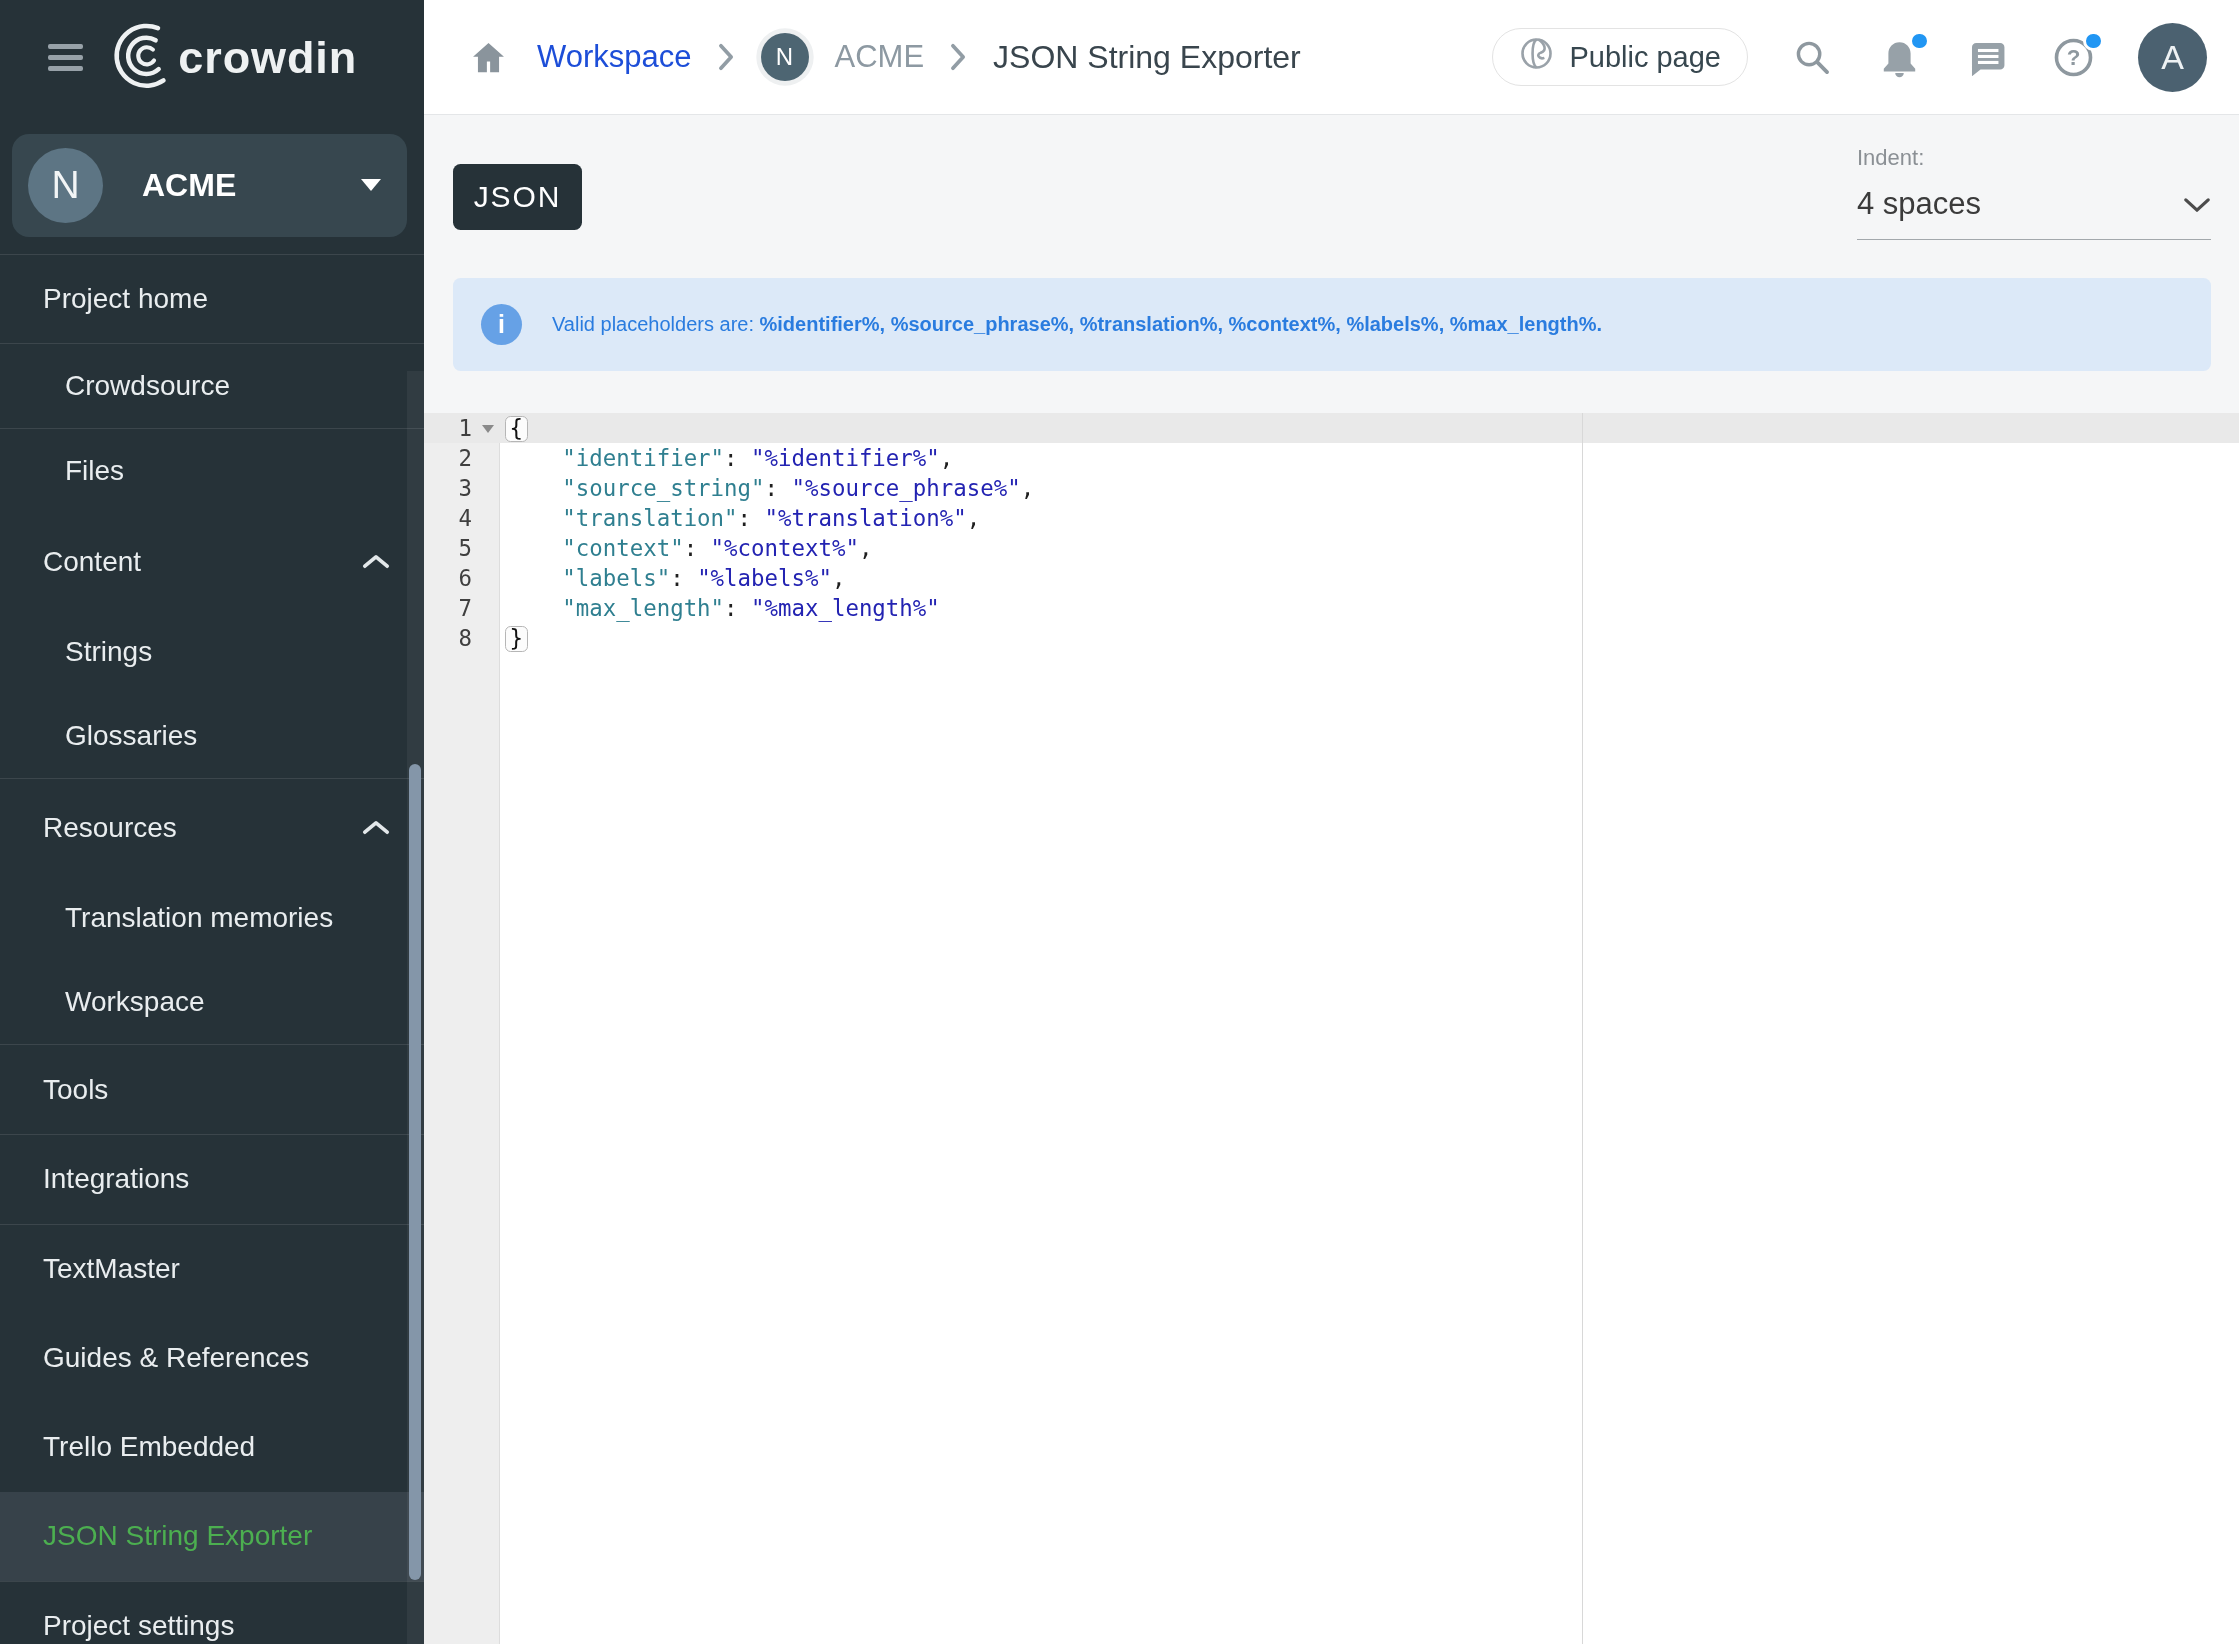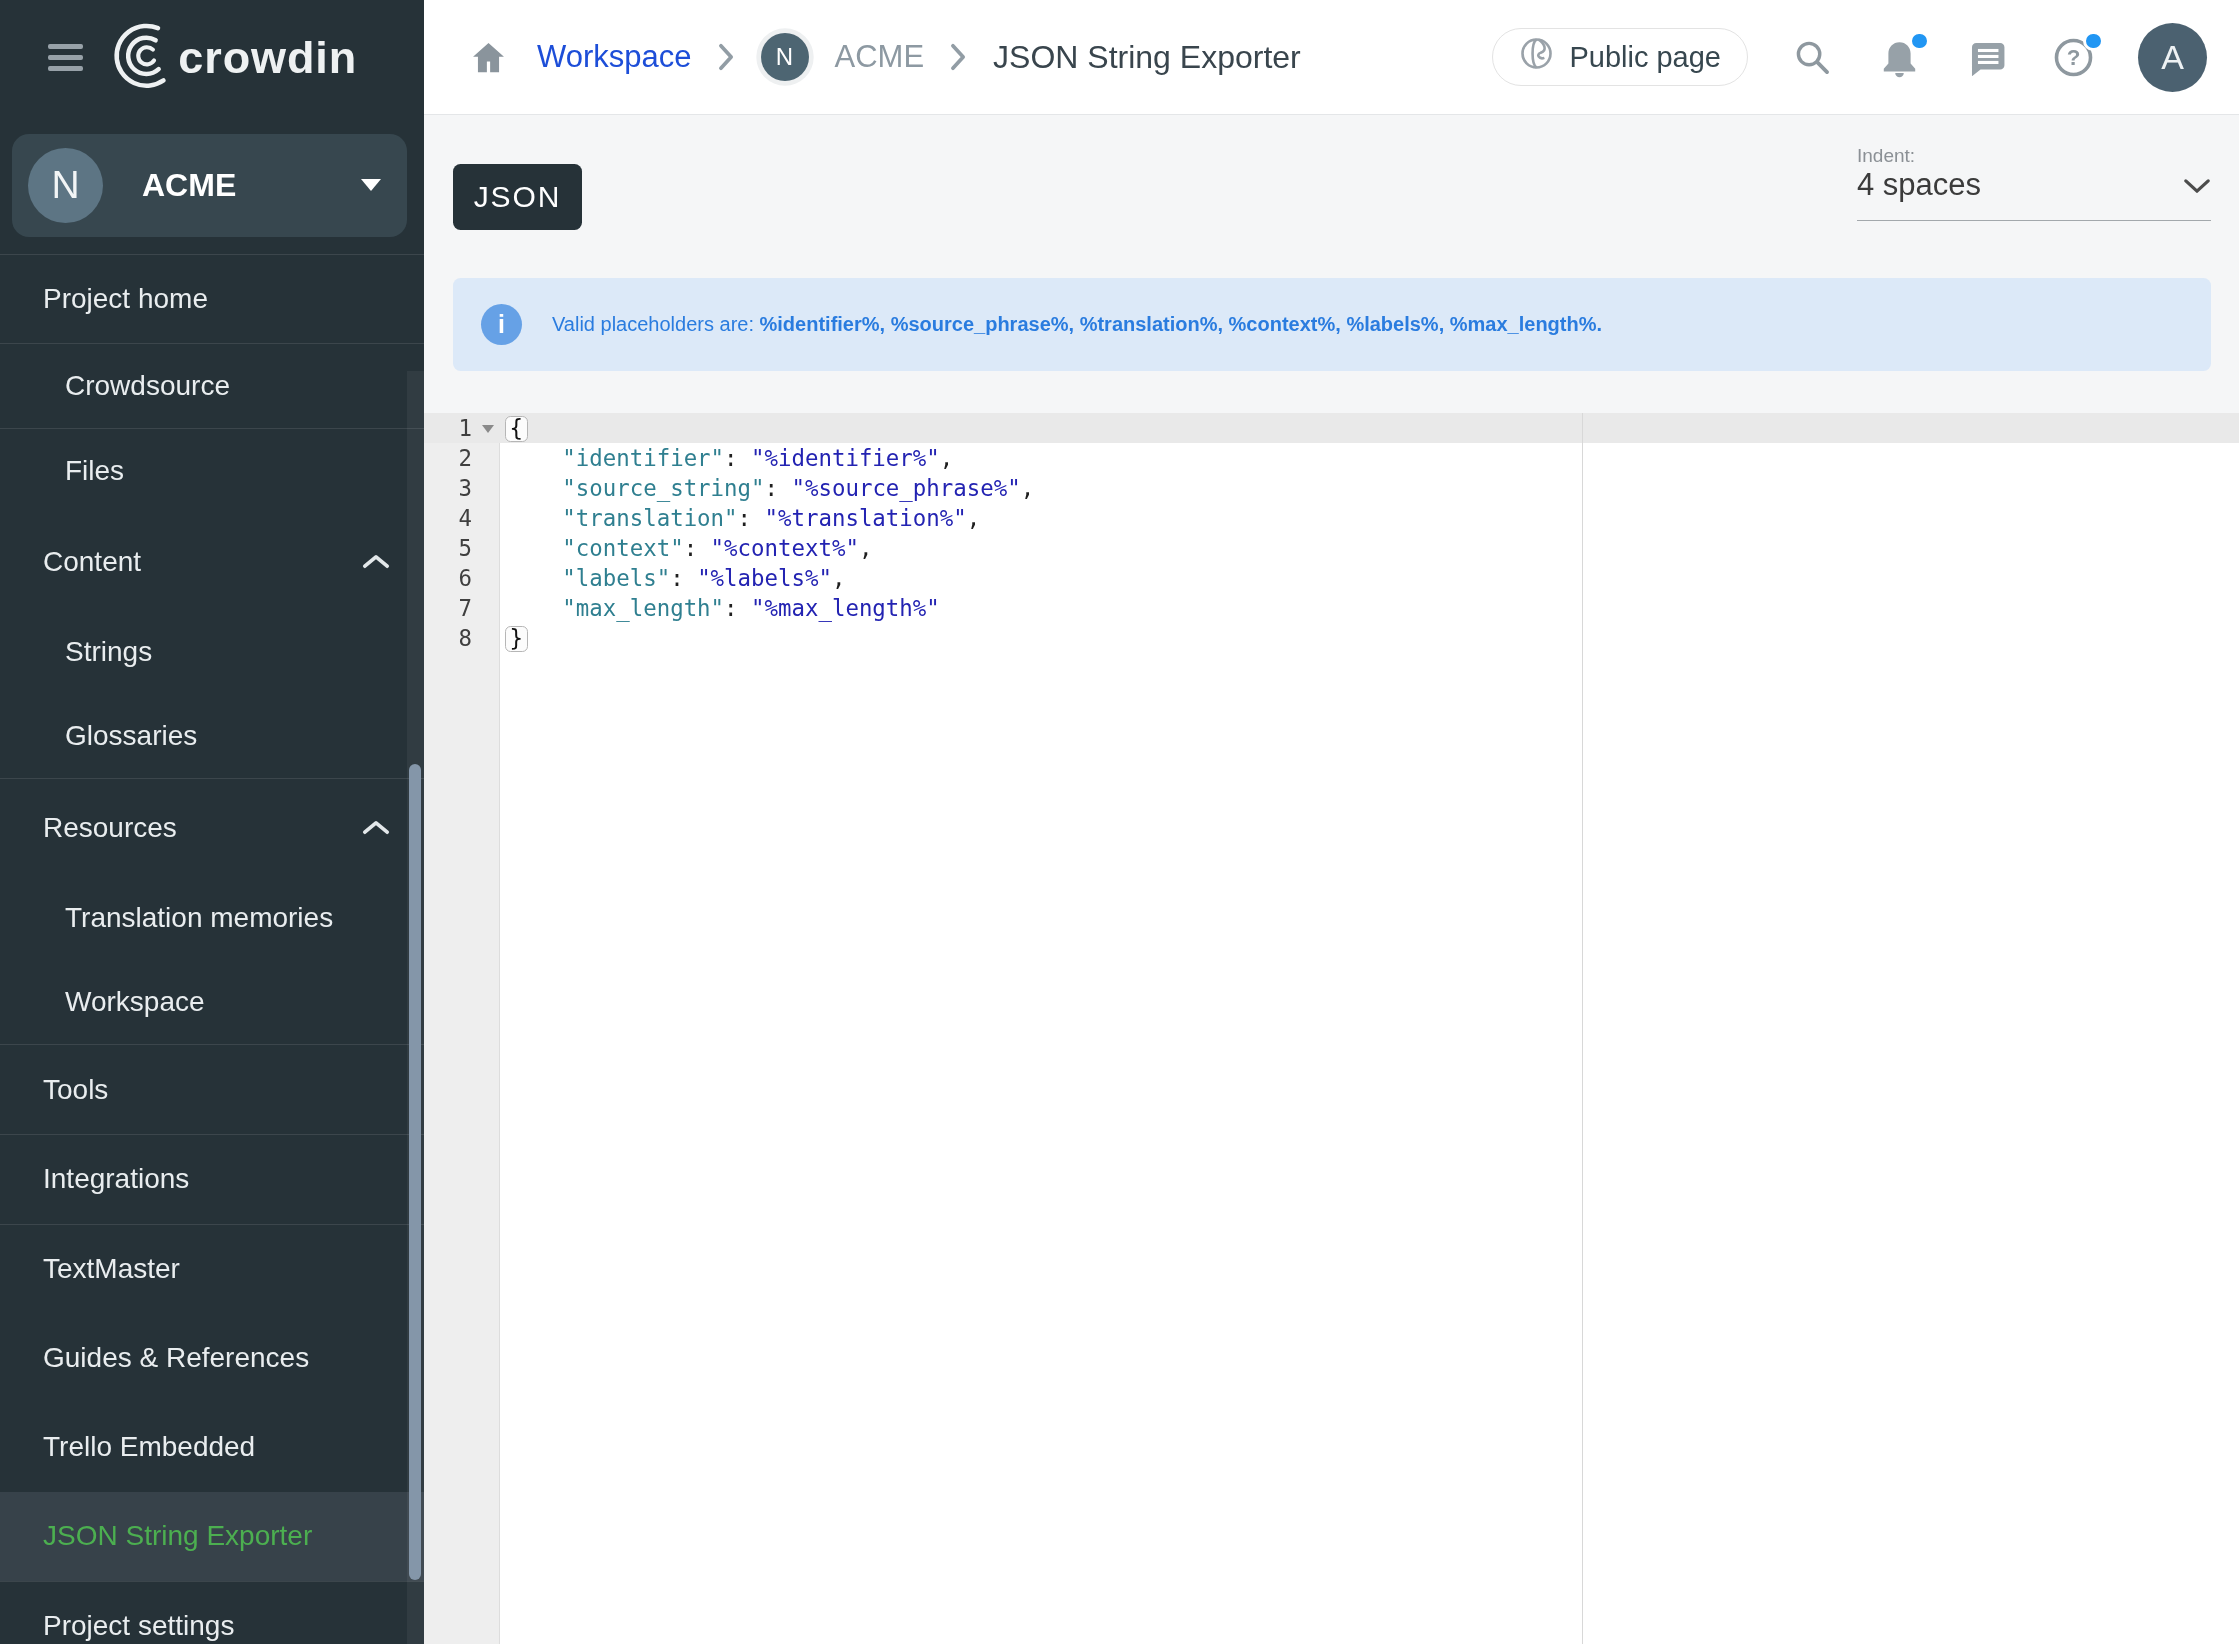--- a/index.html
+++ b/index.html
@@ -63,22 +63,22 @@
   .user-avatar { width:69px; height:69px; border-radius:50%; background:#4b6170; color:#eef2f4;
     display:flex; align-items:center; justify-content:center; font-size:34px; font-weight:500; cursor:pointer; }
 
   
   .save-btn { position:absolute; left:453px; top:164px; width:129px; height:66px;
     background:var(--save-bg,#263238); color:#fff; border:none; border-radius:7.5px;
     font-family:"Liberation Sans",sans-serif; font-size:30px; font-weight:500; letter-spacing:1.9px;
     display:flex; align-items:center; justify-content:center; cursor:pointer; z-index:3; }
 
   .indent-ctl { position:absolute; left:1857px; top:145px; width:354px; z-index:3; }
-  .indent-label { font-size:19px; color:#8b9095; }
-  .indent-select { display:flex; align-items:center; justify-content:space-between;
+  .indent-label { font-size:22px; color:#8b9095; }
+  .indent-select { margin-top:15px; display:flex; align-items:center; justify-content:space-between;
     font-size:31px; color:#3b3b3b; border-bottom:1.9px solid #a3a8ac; padding-bottom:17px; cursor:pointer; }
 
   .banner { position:absolute; left:453px; top:278px; width:1758px; height:93px; z-index:3;
     background:var(--banner-bg,#dce9f8); border-radius:7.5px; display:flex; align-items:center;
     padding:0 28px; gap:30px; }
   .info-ic { width:41px; height:41px; border-radius:50%; background:#66a1e6; color:#fff; flex:none;
     display:flex; align-items:center; justify-content:center; font-size:25px; font-weight:700; }
   .banner-text { font-size:20px; color:var(--banner-fg,#2a7cdf); white-space:pre-wrap; }
   .banner-text b { font-weight:700; }
 

